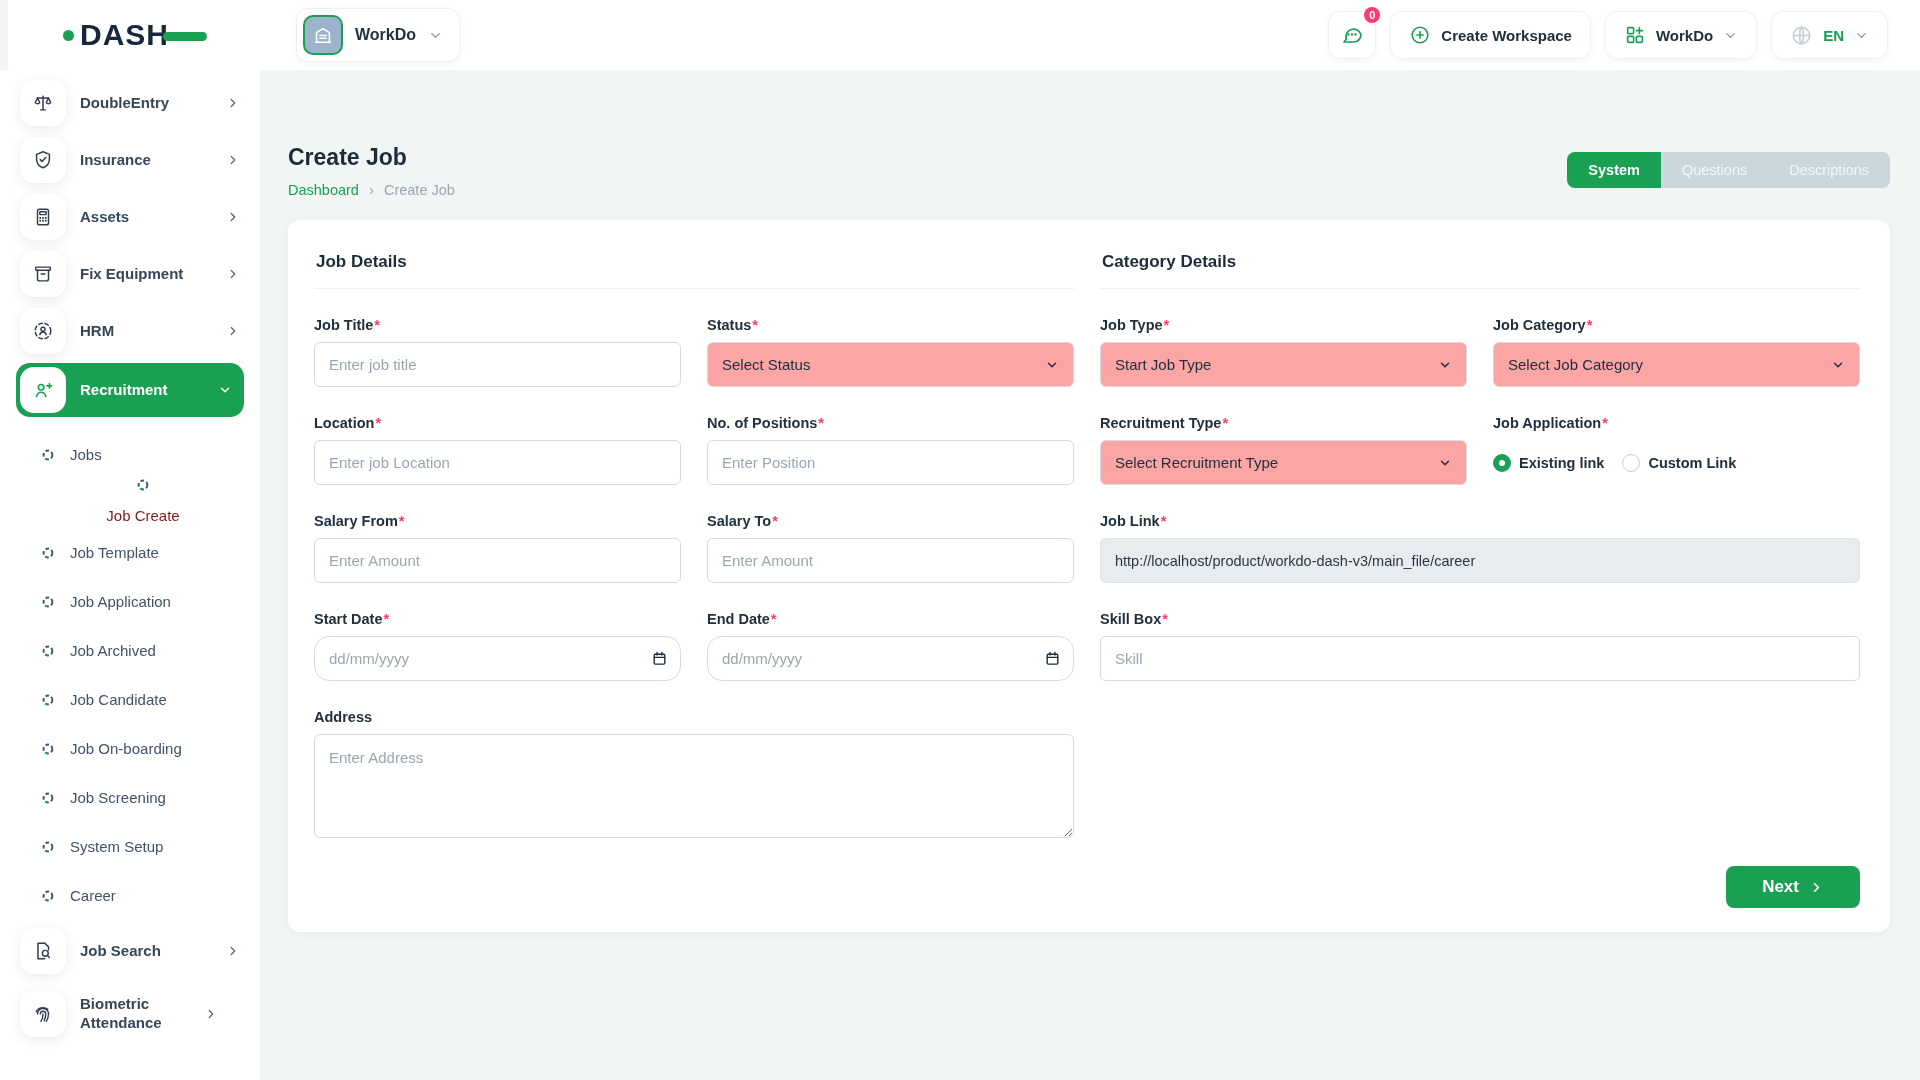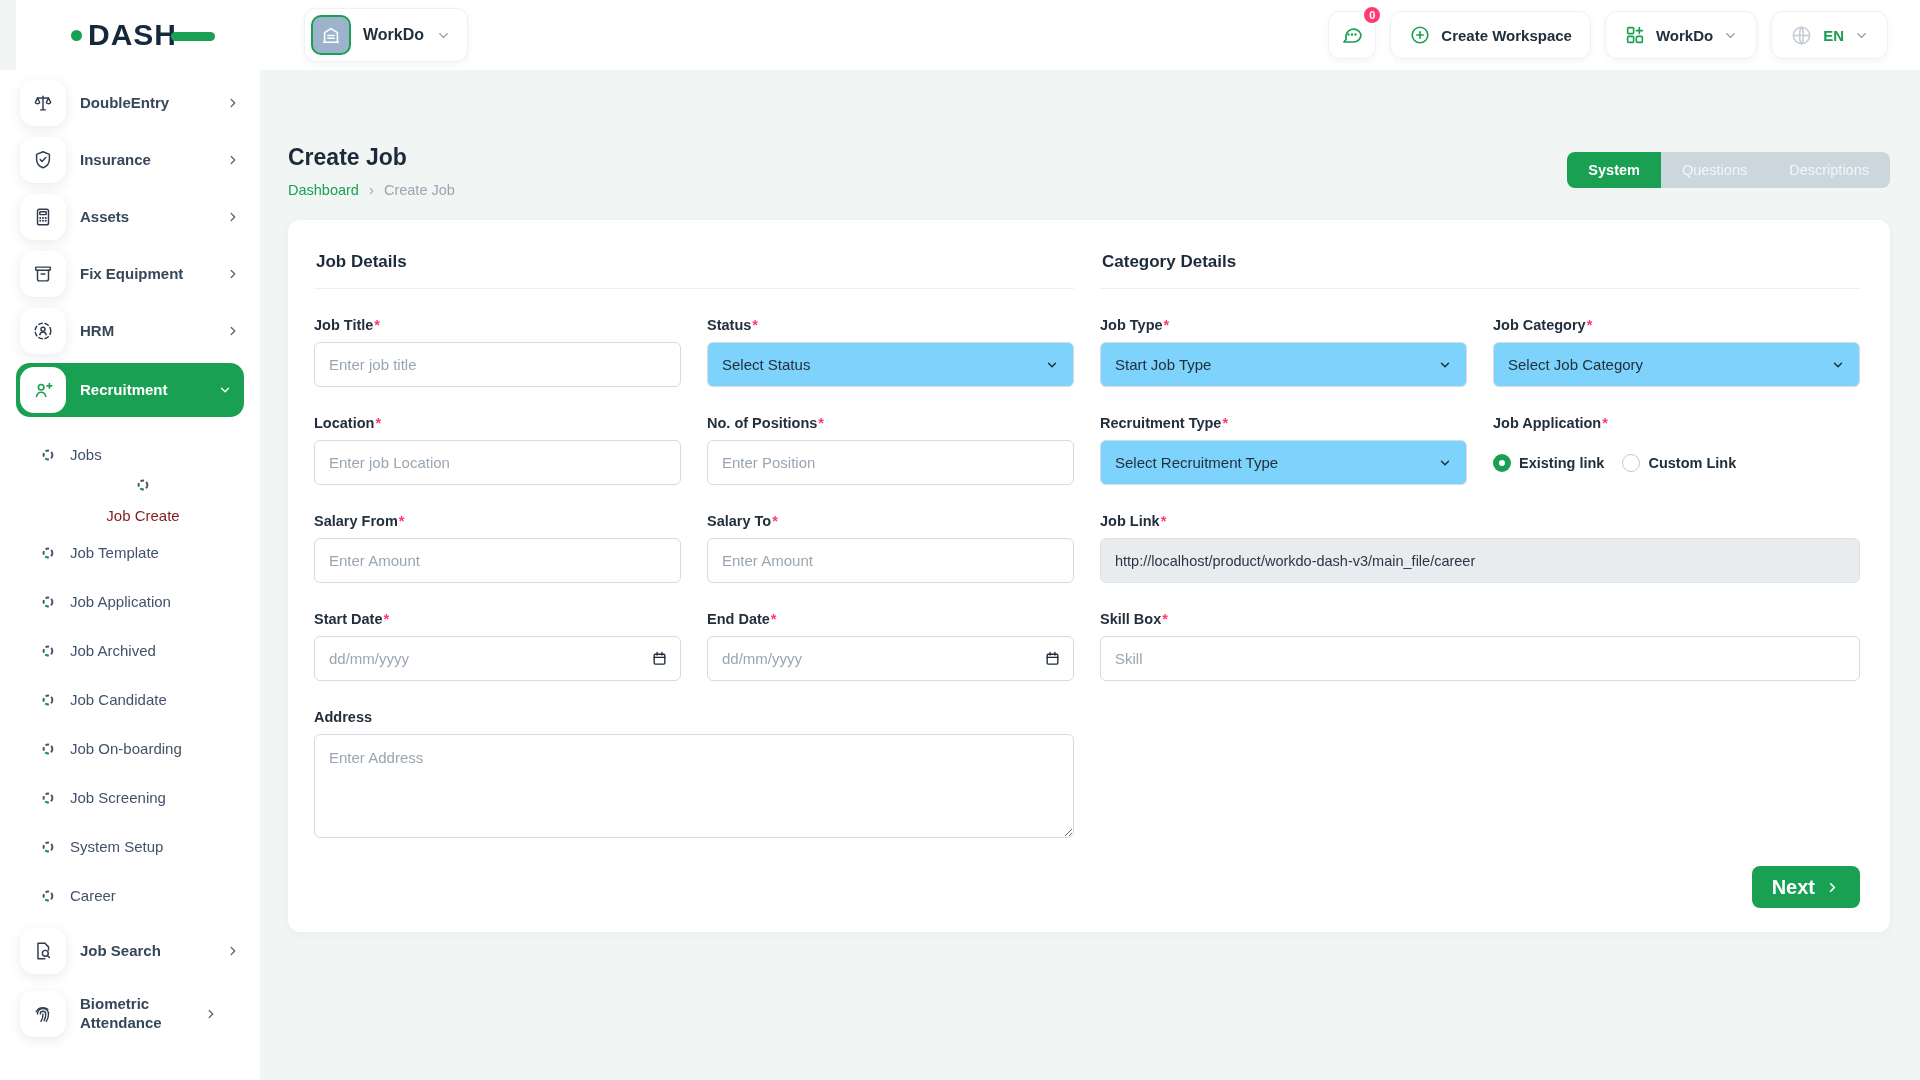--- a/index.html
+++ b/index.html
@@ -1,21 +1,21 @@
 <!DOCTYPE html>
 <html><head>
 <meta charset="utf-8">
 <style>
   * { margin:0; padding:0; box-sizing:border-box; }
   html,body { width:1920px; height:1080px; overflow:hidden;
     font-family:"Liberation Sans","DejaVu Sans",sans-serif;
     background:#f1f5f3; color:#22303e; }
 
   
-  .topbar { position:fixed; top:0; left:16px; right:0; height:70px; background:#fff;
+  .topbar { position:fixed; top:0; left:8px; right:0; height:70px; background:#fff;
     display:flex; align-items:center; z-index:20; }
   .logo-wrap { width:260px; display:flex; align-items:center; padding-left:55px; }
   .logo { display:flex; align-items:center; gap:6px; }
   .logo-dot { width:11px; height:11px; border-radius:50%; background:#1aa053; }
   .logo-text { font-size:30px; font-weight:800; letter-spacing:1px; color:#16283c; }
   .logo-bar { width:44px; height:9px; border-radius:5px; background:#1aa053; margin-left:-12px; margin-top:2px; }
 
   .ws-select { margin-left:28px; display:flex; align-items:center; gap:12px; background:#fff;
     border:1px solid #eef1f3; box-shadow:0 2px 6px rgba(30,50,70,.06); border-radius:12px;
     padding:6px 16px 6px 6px; cursor:pointer; }
@@ -76,37 +76,37 @@
   .grid2 { display:grid; grid-template-columns:1fr 1fr; column-gap:26px; row-gap:28px; }
   .fld.full { grid-column:1 / span 2; }
   .fld label { display:block; font-size:14.5px; font-weight:600; color:#22303e; margin-bottom:9px; }
   .fld label em { color:#ff3a6e; font-style:normal; margin-left:1px; }
   .tbx { width:100%; height:45px; border:1px solid #d5dbe0; border-radius:6px; padding:0 14px;
     font-size:15px; color:#a21caf; background:#fff; font-family:inherit; outline:none; }
   .tbx::placeholder { color:#9aa6b2; }
   .tbx[readonly] { background:#e9ecef; border-color:#dfe3e7; font-size:14.5px; color:#2a3744; }
   .selbox { width:100%; height:45px; border:1px solid #d5dbe0; border-radius:6px; padding:0 14px;
     display:flex; align-items:center; justify-content:space-between; font-size:15px; color:#22303e;
-    background:#7dd3fc; cursor:pointer; }
+    background:#fca5a5; cursor:pointer; }
   .datewrap { position:relative; }
-  .datewrap .tbx { padding-right:40px; }
+  .datewrap .tbx { padding-right:40px;border-radius:15px; }
   .datewrap svg { position:absolute; right:13px; top:14px; pointer-events:none; color:#1c2a3a; }
   textarea.tbx { height:104px; padding:12px 14px; resize:both; line-height:1.4; }
 
   .radio-row { display:flex; align-items:center; gap:18px; height:45px; }
   .radio-opt { display:flex; align-items:center; gap:8px; font-size:14.5px; font-weight:600;
     color:#22303e; cursor:pointer; }
   .rdot { width:18px; height:18px; border-radius:50%; border:1.5px solid #c3ccd4; background:#fff; }
   .rdot.on { border:none; background:#1aa053; position:relative; }
   .rdot.on::after { content:""; position:absolute; left:6px; top:6px; width:6px; height:6px;
     border-radius:50%; background:#fff; }
 
   .next-btn { position:absolute; right:30px; bottom:24px; background:#1aa053; border:none;
-    color:#fff; font-size:20px; font-weight:600; font-family:inherit; border-radius:8px;
-    height:42px; padding:0 20px; display:flex; align-items:center; gap:10px; cursor:pointer; }
+    color:#fff; font-size:17px; font-weight:600; font-family:inherit; border-radius:8px;
+    height:42px; padding:0 36px; display:flex; align-items:center; gap:10px; cursor:pointer; }
 
   svg { display:block; }
 </style>
 </head>
 <body>
 
 <header class="topbar">
   <div class="logo-wrap">
     <div class="logo">
       <span class="logo-dot"></span>

